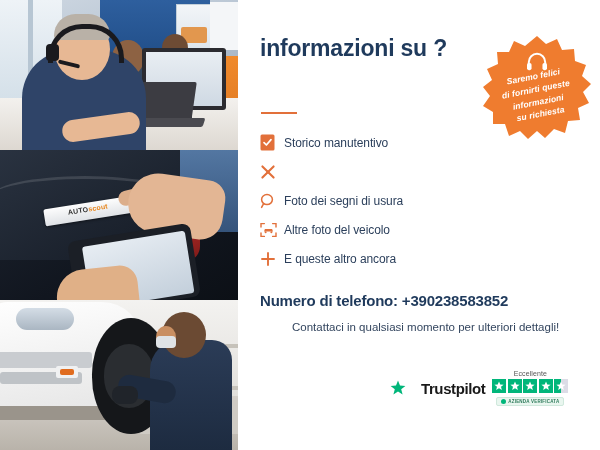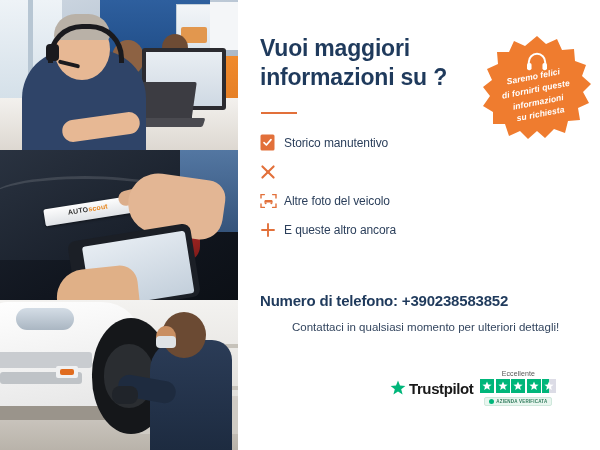--- a/index.html
+++ b/index.html
@@ -241,21 +241,21 @@
   .sub {
     position:absolute; left:22px; top:318px; width:320px;
     font-size:11.5px; color:#34465f; line-height:1.65;margin-left:32px;
   }
 
   
   .tp {
     position:absolute; left:152px; top:370px;
     display:flex; align-items:center; gap:7px;
   }
-  .tp-logo { display:flex; align-items:center; gap:3px; }
+  .tp-logo { display:flex; align-items:center; gap:15px; }
   .tp-name { font-size:15px; font-weight:bold; color:#191919; letter-spacing:-0.4px; }
   .tp-right { display:flex; flex-direction:column; align-items:center; gap:2px; }
   .tp-exc { font-size:7px; color:#555; letter-spacing:.1px; }
   .stars { display:flex; gap:1.5px; }
   .star-box {
     width:14px; height:14px; background:#00b67a;
     display:flex; align-items:center; justify-content:center;
     position:relative;
   }
   .star-box.half { background:#dcdce6; }
@@ -343,21 +343,20 @@
       <div class="badge">
           <i></i>
         </div>
     </div>
 
   </div>
 
   <div class="panel">
 
     <div class="heading">
-      <div>Vuoi maggiori</div>
       <div>informazioni su ?</div>
     </div>
     <div class="rule"></div>
 
     <div class="burst">
       <svg width="110" height="110" viewBox="0 0 110 110">
         <path d="M55 2 L64 10 L75 5 L80 16 L92 15 L93 27 L104 31 L100 42 L109 50 L101 58
                  L107 69 L96 74 L98 86 L86 87 L83 99 L72 95 L63 104 L55 97 L46 105 L38 97
                  L27 102 L23 90 L11 90 L11 78 L1 72 L8 62 L1 53 L10 46 L5 35 L16 30 L15 18
                  L27 18 L32 7 L43 12 Z" fill="#ef7c2f"></path>
@@ -392,20 +391,29 @@
           <svg width="16" height="16" viewBox="0 0 16 16">
             <g stroke="#e2703a" stroke-width="2.1" stroke-linecap="round">
               <path d="M2.4 2.4 L13.6 13.6"></path>
               <path d="M13.6 2.4 L2.4 13.6"></path>
             </g>
             <circle cx="8" cy="8" r="1.5" fill="#e2703a"></circle>
           </svg>
         </span>
       </div>
 
+      <div class="frow">
+        <span class="ficon">
+          <svg width="16" height="16" viewBox="0 0 16 16">
+            <ellipse cx="7" cy="6.6" rx="5.4" ry="5" fill="none" stroke="#e2703a" stroke-width="1.5"></ellipse>
+            <path d="M3.6 10.6 L1.6 14.4" stroke="#e2703a" stroke-width="1.5" stroke-linecap="round"></path>
+          </svg>
+        </span>
+        <span class="flabel">Foto dei segni di usura</span>
+      </div>
 
       <div class="frow">
         <span class="ficon">
           <svg width="17" height="16" viewBox="0 0 17 16">
             <g stroke="#e2703a" stroke-width="1.4" fill="none" stroke-linecap="round">
               <path d="M1 5 V1.6 H4.4"></path>
               <path d="M16 5 V1.6 H12.6"></path>
               <path d="M1 11 V14.4 H4.4"></path>
               <path d="M16 11 V14.4 H12.6"></path>
             </g>

